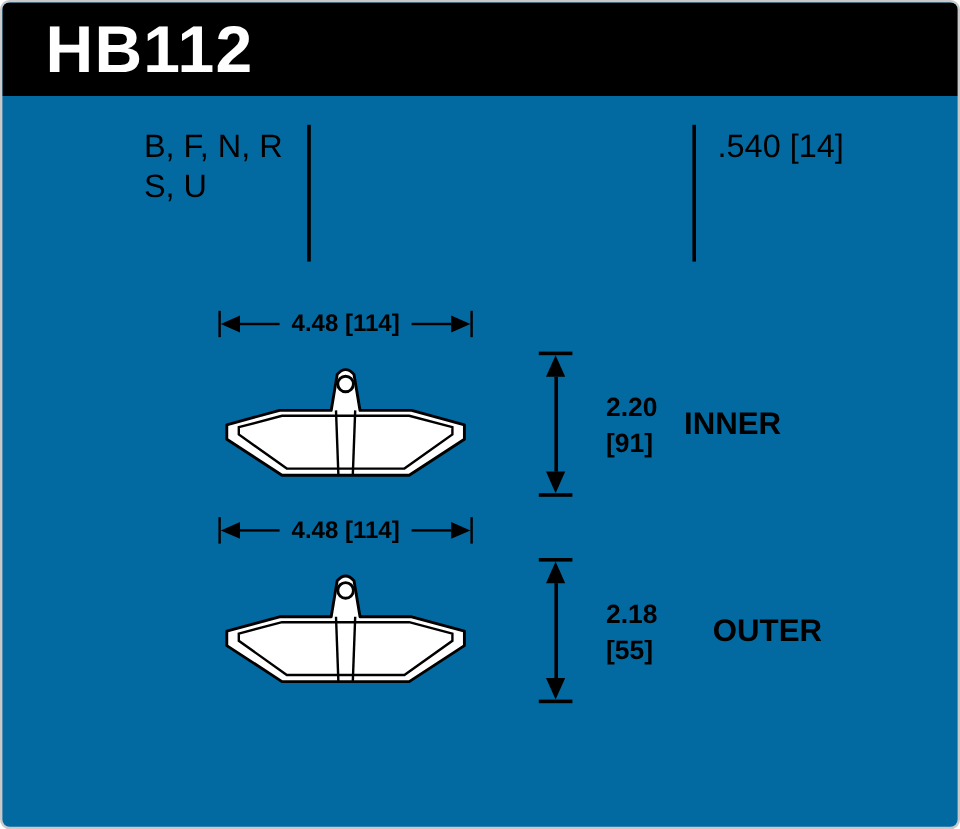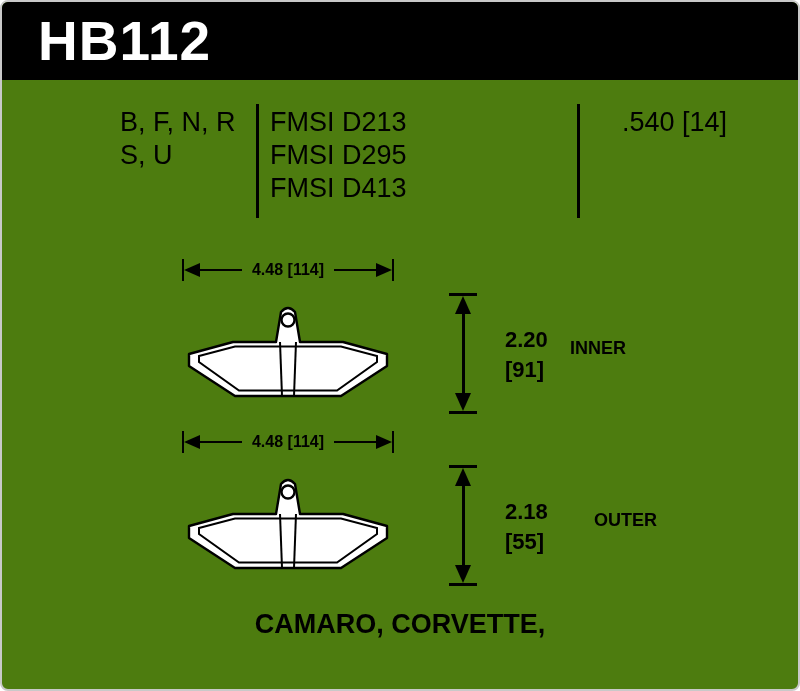--- a/index.html
+++ b/index.html
@@ -1,59 +1,59 @@
 <!DOCTYPE html>
 <html><head>
 <meta charset="utf-8">
 <style>
   html,body { margin:0; padding:0; background:#ffffff; }
   .page {
     position:relative; width:800px; height:691px; box-sizing:border-box;
-    background:#4d7c0f; border:2px solid #c9c9c9; border-radius:8px; overflow:hidden;
+    background:#0369a1; border:2px solid #c9c9c9; border-radius:8px; overflow:hidden;
     font-family:"Liberation Sans", sans-serif; color:#000;
   }
   .header-bar {
     position:absolute; left:0; top:0; width:100%; height:78px;
     background:#000; display:flex; align-items:center;
   }
   .part-number {
     color:#fff; font-weight:700; font-size:55px; margin-left:36px; letter-spacing:1px;
   }
   .spec-text { position:absolute; font-size:27px; font-weight:400; line-height:33px; white-space:nowrap; }
   .compounds { left:118px; top:104px; }
   .fmsi      { left:268px; top:104px; }
-  .thickness { left:620px; top:104px; }
+  .thickness { left:596px; top:104px; }
   .divider   { position:absolute; top:102px; height:114px; width:3px; background:#000; }
   .div1 { left:254px; }
   .div2 { left:575px; }
 
   
   .hdim { position:absolute; display:flex; align-items:center; height:24px; }
   .hdim .tick  { width:2px; height:22px; background:#000; }
   .hdim .ah-l  { width:0; height:0; border-top:7px solid transparent; border-bottom:7px solid transparent; border-right:16px solid #000; }
   .hdim .ah-r  { width:0; height:0; border-top:7px solid transparent; border-bottom:7px solid transparent; border-left:16px solid #000; }
   .hdim .shaft { flex:1; height:2px; background:#000; }
-  .hdim .label { font-size:16px; font-weight:700; padding:0 10px; white-space:nowrap; }
+  .hdim .label { font-size:20px; font-weight:700; padding:0 10px; white-space:nowrap; }
   .hdim1 { left:180px; top:256px; width:212px; }
   .hdim2 { left:180px; top:428px; width:212px; }
 
   
   .vdim { position:absolute; display:flex; flex-direction:column; align-items:center; width:30px; }
   .vdim .tick  { height:3px; width:28px; background:#000; }
   .vdim .av-u  { width:0; height:0; border-left:8px solid transparent; border-right:8px solid transparent; border-bottom:18px solid #000; }
   .vdim .av-d  { width:0; height:0; border-left:8px solid transparent; border-right:8px solid transparent; border-top:18px solid #000; }
   .vdim .shaft { width:3px; flex:1; background:#000; }
   .vdim1 { left:446px; top:291px; height:121px; }
   .vdim2 { left:446px; top:463px; height:121px; }
 
   .vdim-label { position:absolute; font-size:22px; font-weight:700; line-height:30px; white-space:nowrap; }
   .vlabel1 { left:503px; top:323px; }
   .vlabel2 { left:503px; top:495px; }
 
-  .pos-label { position:absolute; font-size:18px; font-weight:700; white-space:nowrap; }
+  .pos-label { position:absolute; font-size:26px; font-weight:700; white-space:nowrap; }
   .pos1 { left:568px; top:336px; }
   .pos2 { left:592px; top:508px; }
 
   .pad-drawing { position:absolute; width:210px; height:112px; }
   .pad1 { left:181px; top:296px; }
   .pad2 { left:181px; top:468px; }
 
   .footer {
     position:absolute; left:0; top:602px; width:100%;
     text-align:center; font-size:27px; font-weight:700; line-height:40px;
@@ -68,25 +68,20 @@
     <div class="part-number">HB112</div>
   </div>
 
   <div class="spec-text compounds">
     <div>B, F, N, R</div>
     <div>S, U</div>
   </div>
 
   <div class="divider div1"></div>
 
-  <div class="spec-text fmsi">
-    <div>FMSI D213</div>
-    <div>FMSI D295</div>
-    <div>FMSI D413</div>
-  </div>
 
   <div class="divider div2"></div>
 
   <div class="spec-text thickness">.540 [14]</div>
 
   <div class="hdim hdim1">
     <span class="tick"></span>
     <span class="ah-l"></span>
     <span class="shaft"></span>
     <span class="label">4.48 [114]</span>
@@ -145,16 +140,15 @@
   </div>
 
   <div class="vdim-label vlabel2">
     <div>2.18</div>
     <div>[55]</div>
   </div>
 
   <div class="pos-label pos2">OUTER</div>
 
   <div class="footer">
-    <div>CAMARO, CORVETTE,</div>
   </div>
 
 </div>
 
 </body></html>

